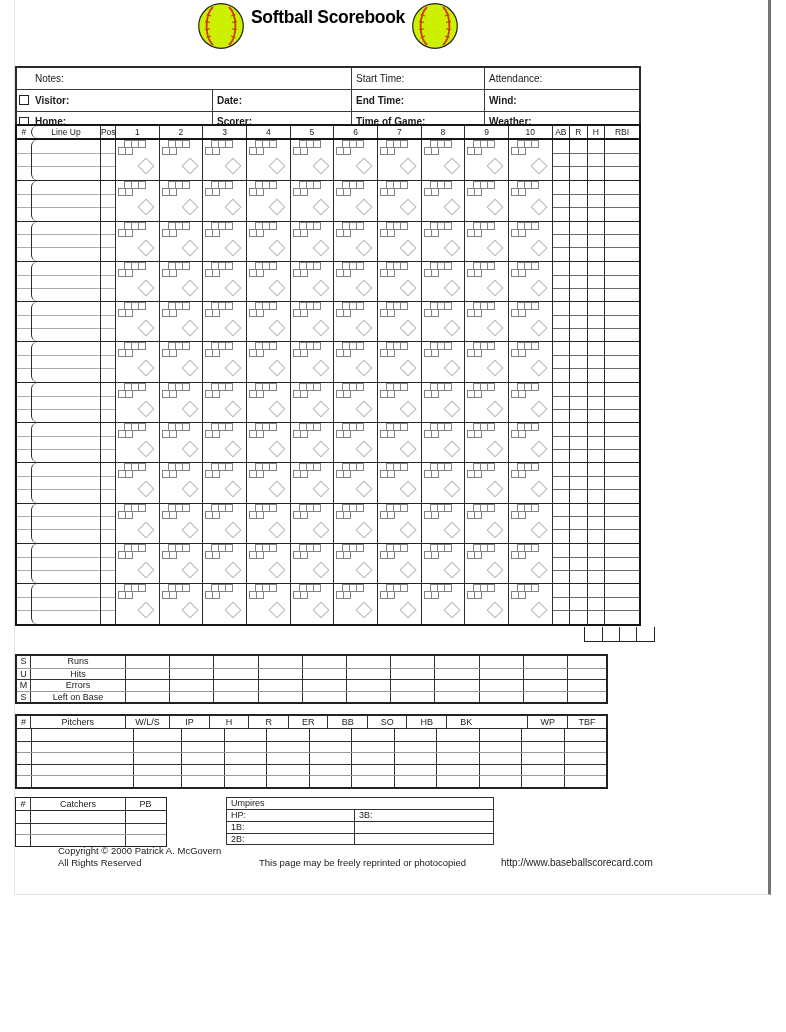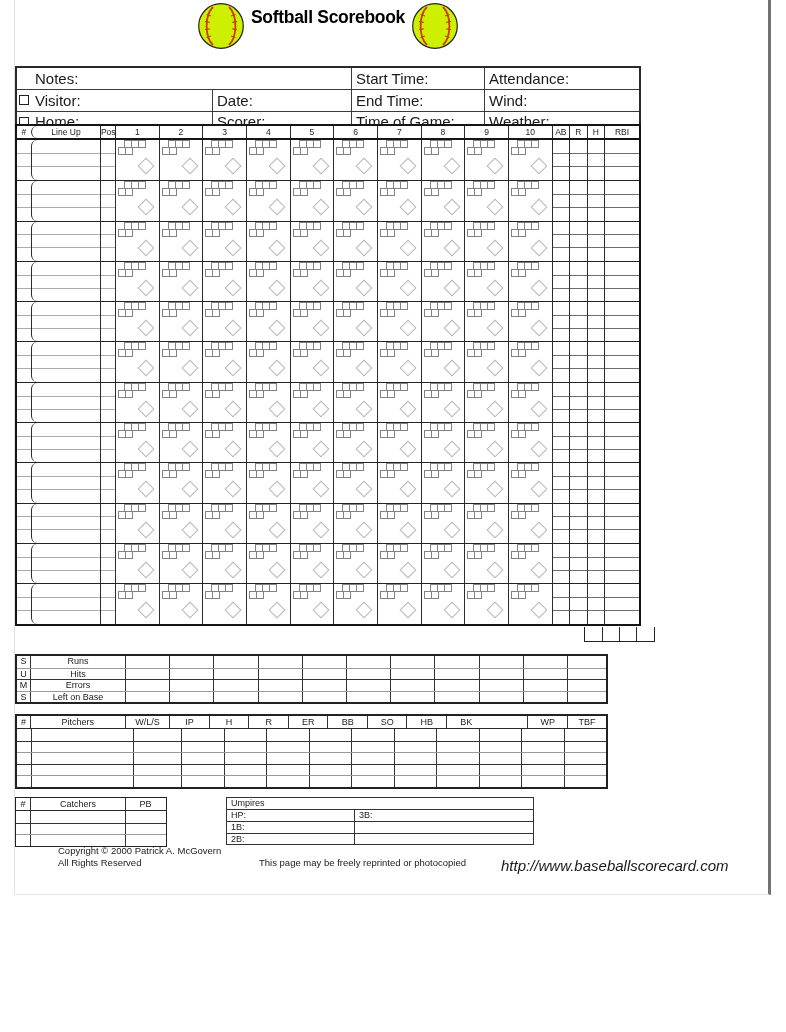--- a/index.html
+++ b/index.html
@@ -12,24 +12,24 @@
   
   .title-row { position:absolute; left:0; top:2px; width:626px;
     display:flex; justify-content:center; align-items:flex-start; gap:6px; }
   .title-row h1 { margin-top:5px; font-size:17.5px; font-weight:bold;
     letter-spacing:-0.3px; color:#000; }
 
   
   .info { position:absolute; left:0; top:66px; width:626px; height:68px;
     border:2px solid #2a2a2a; display:grid;
     grid-template-columns:195px 139px 133px 155px; grid-template-rows:repeat(3,1fr);
-    font-size:15px; }
+    font-size:10px; }
   .i-cell { display:flex; align-items:center; padding-left:4px; overflow:hidden; }
   .i-cell.bl { border-left:1px solid #3a3a3a; }
-  .i-cell.bt { border-top:1px solid #3a3a3a; }
+  .i-cell.bt { border-top:1px solid #3a3a3a;font-weight:bold; }
   .i-notes { grid-column:1/3; padding-left:18px; }
   .chk { display:inline-block; width:10px; height:10px; border:1.2px solid #222;
     background:#fff; margin-right:6px; margin-left:-2px; flex:none; }
 
   
   .sgrid { position:absolute; left:0; top:124px; width:626px;
     border:2px solid #151515; background:#fff; }
   .g-row { display:flex; position:relative; }
   .g-header { height:14px; border-bottom:2.2px solid #151515; }
   .g-header .gc { font-size:8.5px; display:flex; align-items:center;
@@ -87,34 +87,34 @@
   .ctable { position:absolute; left:0; top:797px; width:152px;
     border:1.8px solid #222; font-size:9px; }
   .k-row { display:flex; height:11.7px; }
   .k-head { height:13px; border-bottom:1.4px solid #2a2a2a; }
   .k-row.sep-light { border-top:1px solid #9a9a9a; }
   .k-row.sep-dark  { border-top:1.3px solid #333; }
   .kc { height:100%; display:flex; align-items:center; justify-content:center; }
   .kc + .kc { border-left:1.2px solid #333; }
 
   
-  .umpires { position:absolute; left:211px; top:797px; width:308px;
+  .umpires { position:absolute; left:211px; top:797px; width:268px;
     border:1.6px solid #333; font-size:9px; }
   .u-title { height:11.4px; line-height:11px; padding-left:4px; }
   .u-row { display:flex; height:11.7px; border-top:1px solid #333; }
   .u-cell { width:128px; padding-left:4px; line-height:11px;
     border-right:1px solid #333; }
   .u-cell2 { flex:1; padding-left:4px; line-height:11px; }
 
   
   .f-copy { position:absolute; left:43px; top:845px; font-size:9.5px;
     line-height:11.5px; }
   .f-copy span { display:block; }
   .f-note { position:absolute; left:244px; top:857px; font-size:9.5px; }
-  .f-url  { position:absolute; left:486px; top:857px; font-size:15px;font-style:italic; }
+  .f-url  { position:absolute; left:486px; top:857px; font-size:10px; }
 </style>
 </head>
 <body>
 
 <div class="page">
 
   <div class="title-row">
     <svg width="48" height="48" viewBox="0 0 48 48">
       <circle cx="24" cy="24" r="22.3" fill="var(--ball,#cdf000)" stroke="#222" stroke-width="1.2"></circle>
       <path d="M16,5 C7.5,13 7.5,35 16,43" fill="none" stroke="var(--stitch,#cc3a16)" stroke-width="1.8"></path>

